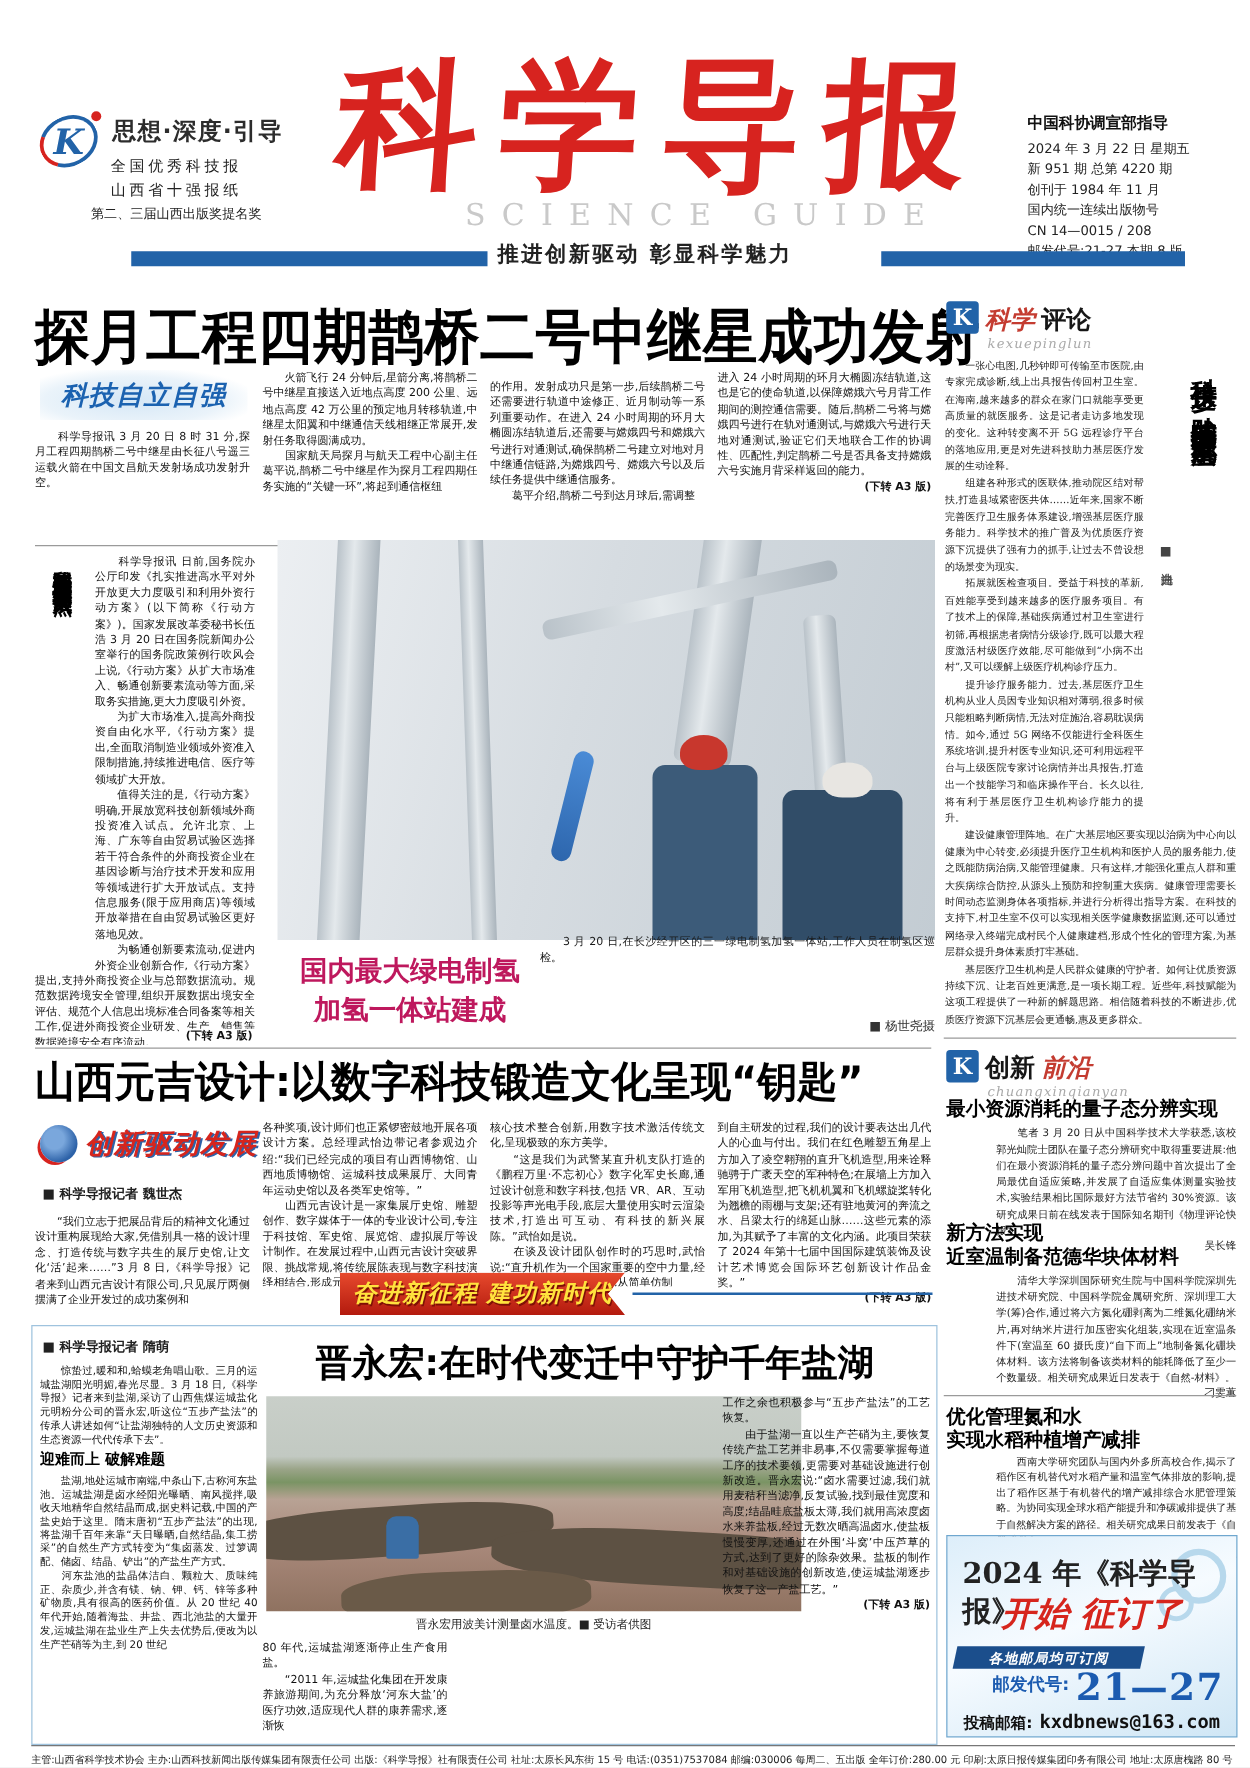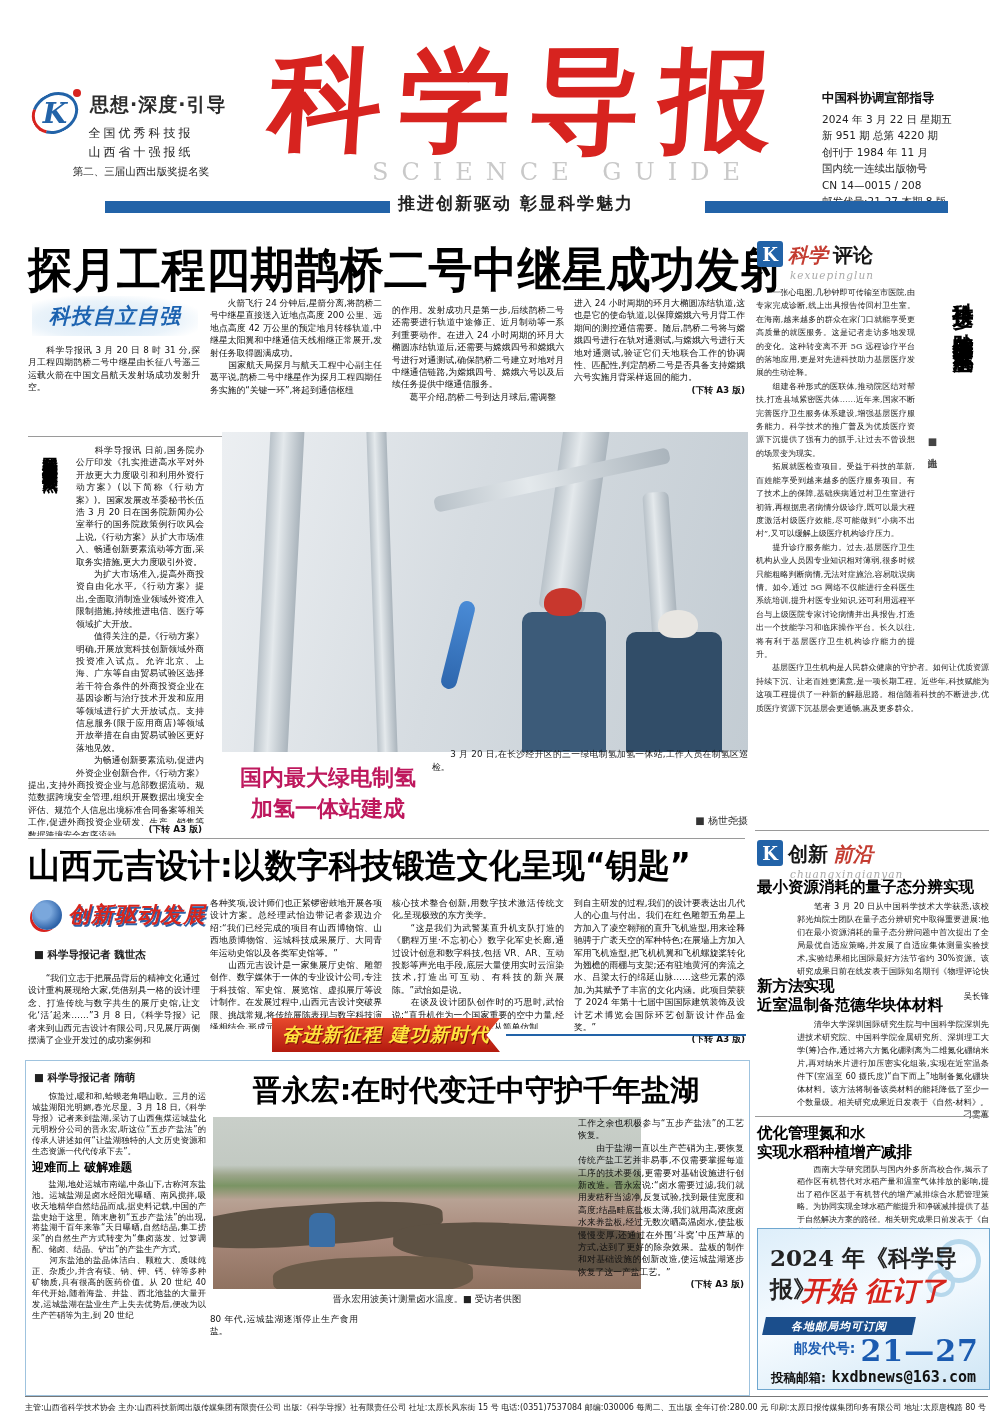--- a/index.html
+++ b/index.html
@@ -255,20 +255,21 @@
   <div class="c essay">
     <div class="float-box">
       <div class="essay-author">■ 白光迪</div>
       <div class="vtitle-r">科技进步　助优质医疗资源下沉基层</div>
     </div>
     <div>
         <p class="para">　　一张心电图,几秒钟即可传输至市医院,由专家完成诊断,线上出具报告传回村卫生室。在海南,越来越多的群众在家门口就能享受更高质量的就医服务。这是记者走访多地发现的变化。这种转变离不开 5G 远程诊疗平台的落地应用,更是对先进科技助力基层医疗发展的生动诠释。</p>
         <p class="para">　　组建各种形式的医联体,推动院区结对帮扶,打造县域紧密医共体……近年来,国家不断完善医疗卫生服务体系建设,增强基层医疗服务能力。科学技术的推广普及为优质医疗资源下沉提供了强有力的抓手,让过去不曾设想的场景变为现实。</p>
         <p class="para">　　拓展就医检查项目。受益于科技的革新,百姓能享受到越来越多的医疗服务项目。有了技术上的保障,基础疾病通过村卫生室进行初筛,再根据患者病情分级诊疗,既可以最大程度激活村级医疗效能,尽可能做到“小病不出村”,又可以缓解上级医疗机构诊疗压力。</p>
         <p class="para">　　提升诊疗服务能力。过去,基层医疗卫生机构从业人员因专业知识相对薄弱,很多时候只能粗略判断病情,无法对症施治,容易耽误病情。如今,通过 5G 网络不仅能进行全科医生系统培训,提升村医专业知识,还可利用远程平台与上级医院专家讨论病情并出具报告,打造出一个技能学习和临床操作平台。长久以往,将有利于基层医疗卫生机构诊疗能力的提升。</p>
+        <p class="para">　　建设健康管理阵地。在广大基层地区要实现以治病为中心向以健康为中心转变,必须提升医疗卫生机构和医护人员的服务能力,使之既能防病治病,又能管理健康。只有这样,才能强化重点人群和重大疾病综合防控,从源头上预防和控制重大疾病。健康管理需要长时间动态监测身体各项指标,并进行分析得出指导方案。在科技的支持下,村卫生室不仅可以实现相关医学健康数据监测,还可以通过网络录入终端完成村民个人健康建档,形成个性化的管理方案,为基层群众提升身体素质打牢基础。</p>
         <p class="para">　　基层医疗卫生机构是人民群众健康的守护者。如何让优质资源持续下沉、让老百姓更满意,是一项长期工程。近些年,科技赋能为这项工程提供了一种新的解题思路。相信随着科技的不断进步,优质医疗资源下沉基层会更通畅,惠及更多群众。</p>
       </div>
   </div>
   <div class="c hr hr-r1"></div>
 
   <div class="c headline2">山西元吉设计:以数字科技锻造文化呈现“钥匙”</div>
   <div class="c badge2">
     <div class="gear"></div>
     <span>创新驱动发展</span>
   </div>
@@ -311,20 +312,21 @@
     <div class="c headline3">晋永宏:在时代变迁中守护千年盐湖</div>
     <div class="c photo2">
       <div class="mud m1"></div>
       <div class="mud m2"></div>
       <div class="mud m3"></div>
       <div class="person"></div>
     </div>
     <div class="c cap2">晋永宏用波美计测量卤水温度。■ 受访者供图</div>
     <div class="c bt bs-c2">
         <p class="para">80 年代,运城盐湖逐渐停止生产食用盐。</p>
+        <p class="para">　　“2011 年,运城盐化集团在开发康养旅游期间,为充分释放‘河东大盐’的医疗功效,适应现代人群的康养需求,逐渐恢</p>
       </div>
     <div class="c bt bs-c4">
       <div>
           <p class="para">工作之余也积极参与“五步产盐法”的工艺恢复。</p>
           <p class="para">　　由于盐湖一直以生产芒硝为主,要恢复传统产盐工艺并非易事,不仅需要掌握每道工序的技术要领,更需要对基础设施进行创新改造。晋永宏说:“卤水需要过滤,我们就用麦秸秆当滤净,反复试验,找到最佳宽度和高度;结晶畦底盐板太薄,我们就用高浓度卤水来养盐板,经过无数次晒高温卤水,使盐板慢慢变厚,还通过在外围‘斗窝’中压芦草的方式,达到了更好的除杂效果。盐板的制作和对基础设施的创新改造,使运城盐湖逐步恢复了这一产盐工艺。”</p>
         </div>
       <div class="turn">(下转 A3 版)</div>
     </div>
   </div>
 

